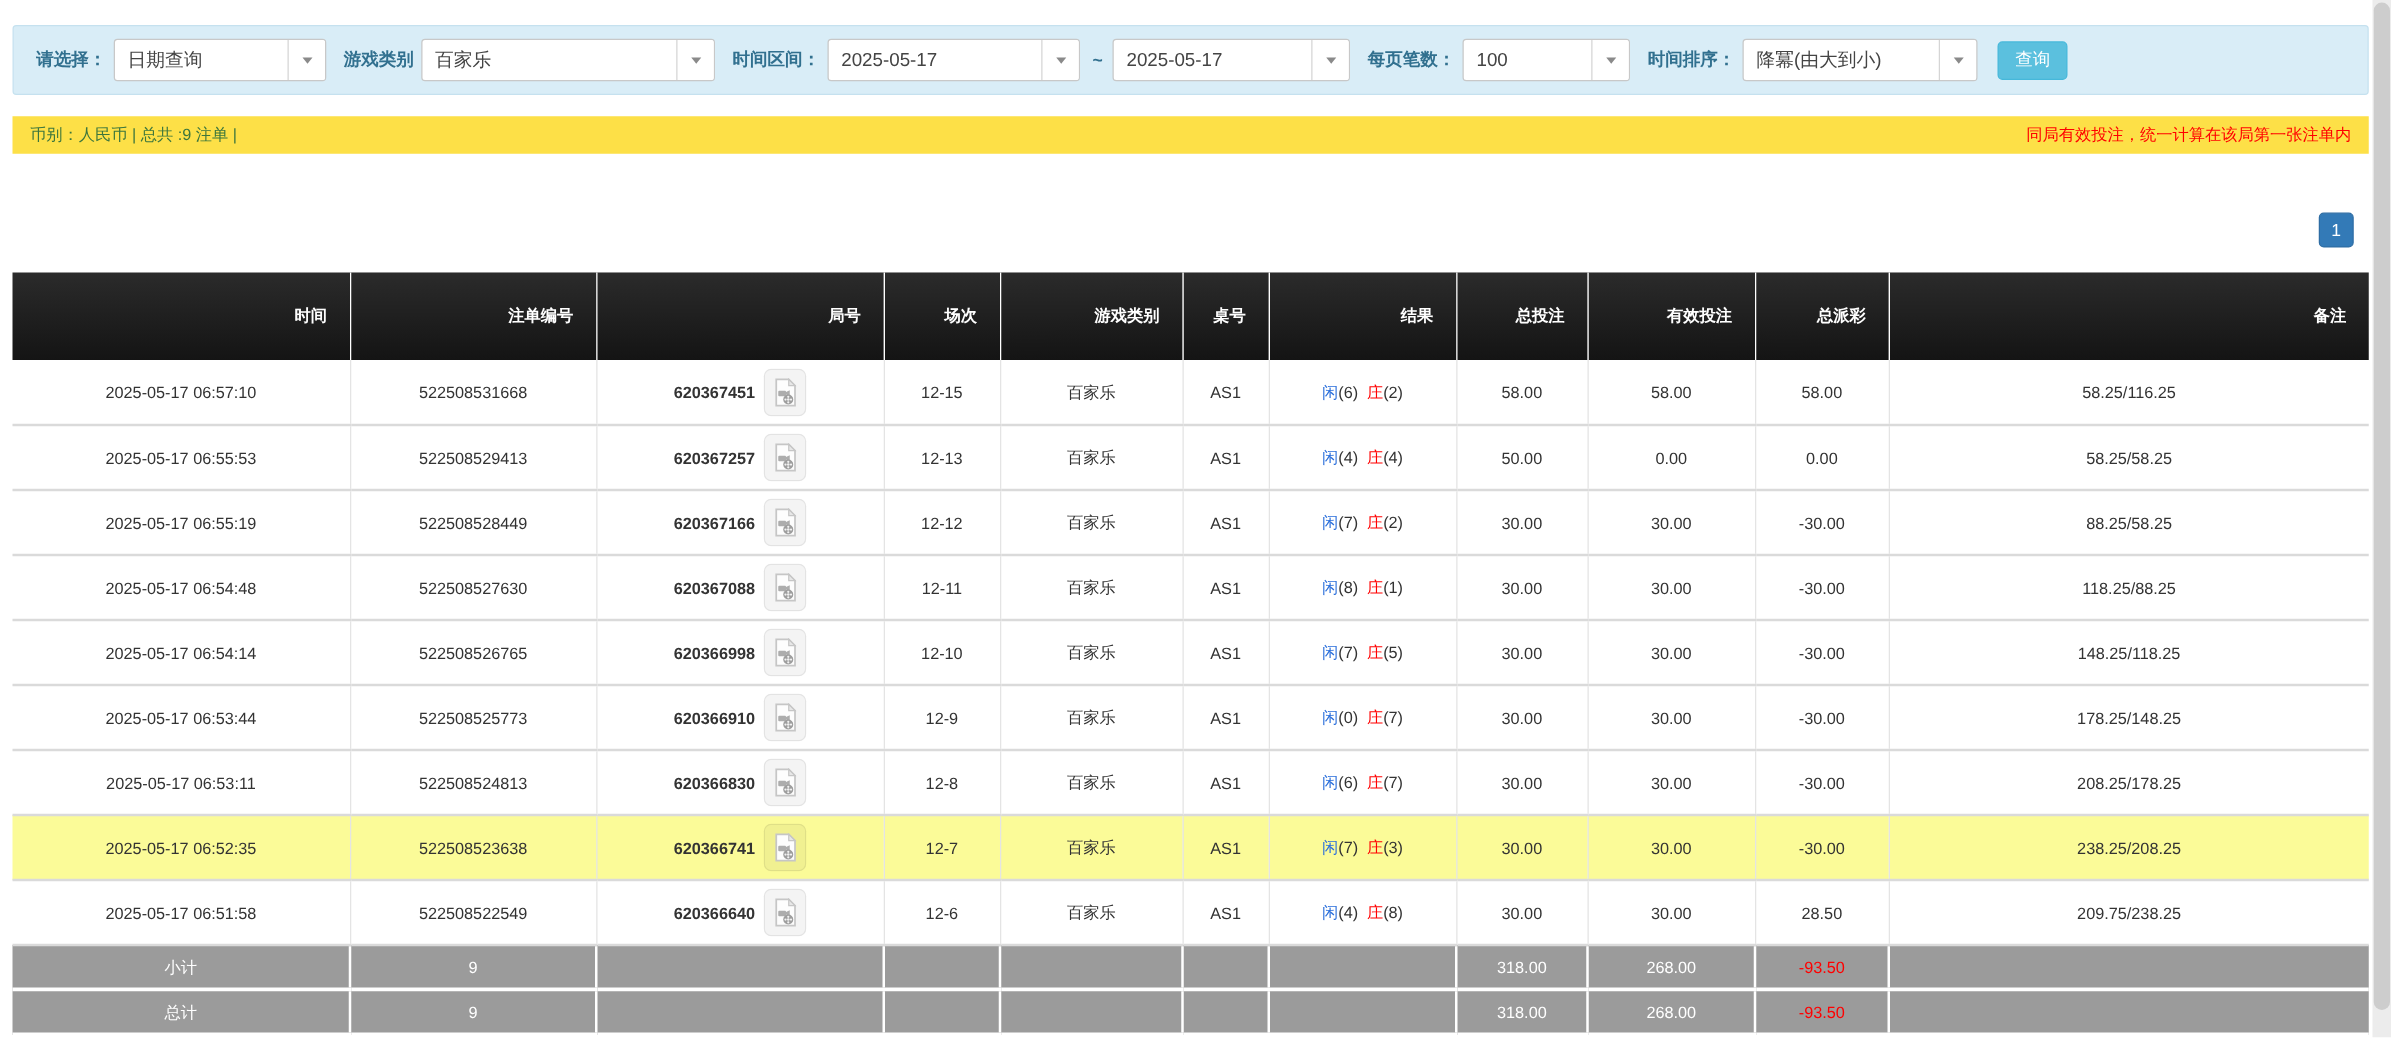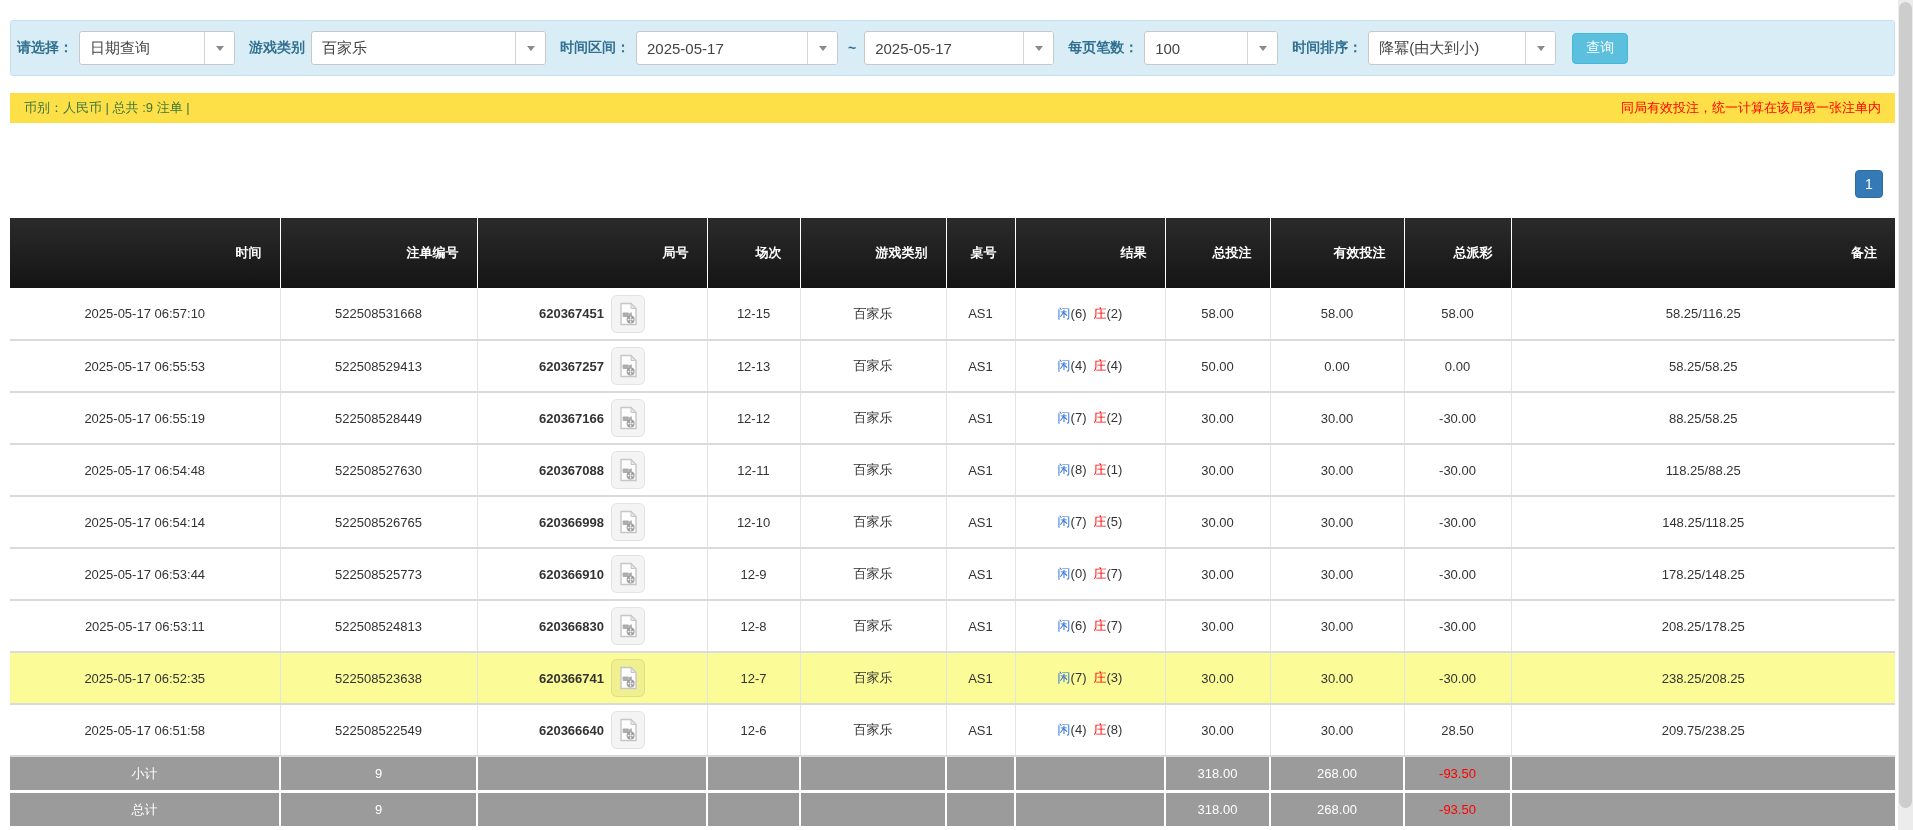--- a/index.html
+++ b/index.html
@@ -5,34 +5,34 @@
   html,body{margin:0;padding:0;}
   body{
     width:1913px;height:830px;background:#ffffff;
     font-family:"Liberation Sans","DejaVu Sans",sans-serif;
     position:relative;overflow:hidden;color:#333;
   }
   
   .filter-bar{
     position:absolute;left:10px;top:20px;width:1885px;height:56px;
     background:#d9edf7;border:1px solid #c5e1ef;border-radius:3px;
-    display:flex;align-items:center;padding:0 2px;box-sizing:border-box;
+    display:flex;align-items:center;padding:0 14px;box-sizing:border-box;
   }
   .flabel{color:#31708f;font-weight:bold;font-size:14px;margin:0 6px 0 4px;white-space:nowrap;}
   .combo{
     display:flex;height:34px;background:#fff;border:1px solid #c8c8c8;
     border-radius:3px;align-items:stretch;box-sizing:border-box;margin-right:10px;
     overflow:hidden;
   }
   .combo .val{padding:0 10px;display:flex;align-items:center;font-size:15px;color:#444;
     flex:1;white-space:nowrap;overflow:hidden;}
   .combo .arrow-btn{width:29px;border-left:1px solid #d5d5d5;display:flex;
     align-items:center;justify-content:center;background:#fff;cursor:pointer;}
   .tri{width:0;height:0;border:4px solid transparent;border-top:5px solid #8a8a8a;margin-top:5px;}
-  .w-qtype{width:156px;} .w-game{width:235px;} .w-date1{width:202px;}
+  .w-qtype{width:170px;} .w-game{width:235px;} .w-date1{width:202px;}
   .w-date2{width:190px;} .w-psize{width:134px;} .w-sort{width:188px;gap:46px;}
   .tilde{color:#31708f;font-weight:bold;font-size:14px;margin:0 8px 0 0;}
   .search-btn{
     margin-left:6px;height:31px;padding:0 13px;background:#5bc0de;color:#fff;
     border:1px solid #46b8da;border-radius:4px;font-size:14px;cursor:pointer;
     font-family:inherit;
   }
   
   .summary-bar{
     position:absolute;left:10px;top:93px;width:1885px;height:30px;

